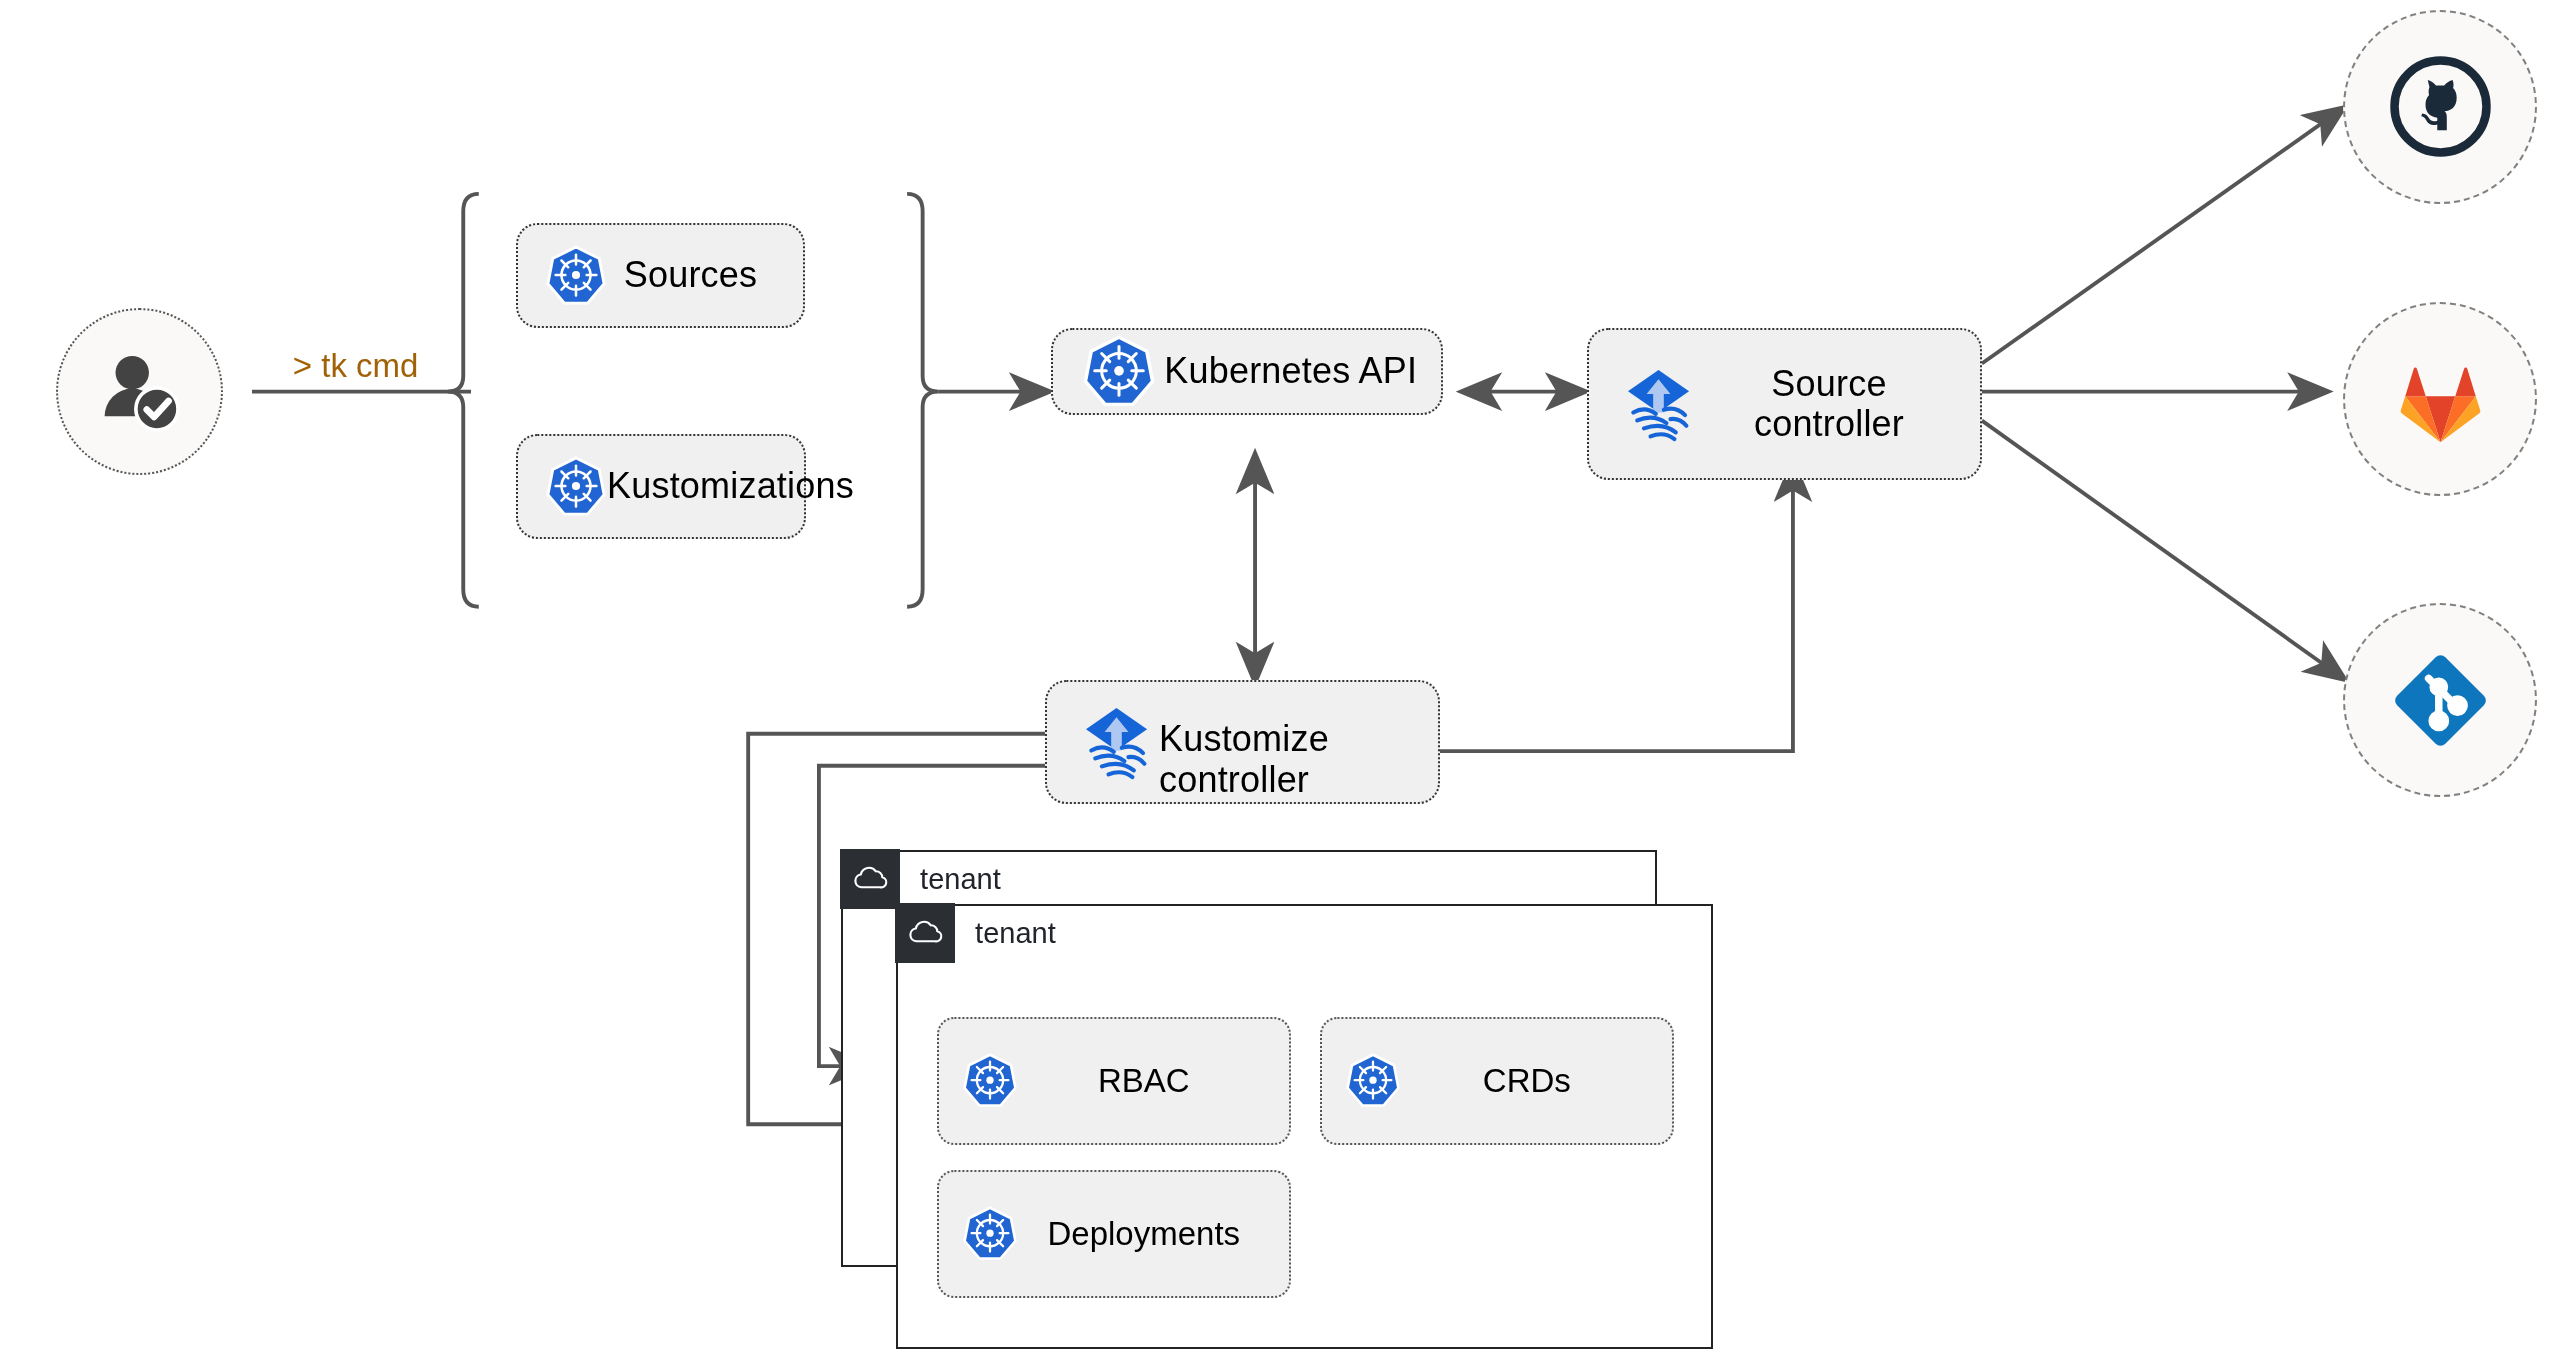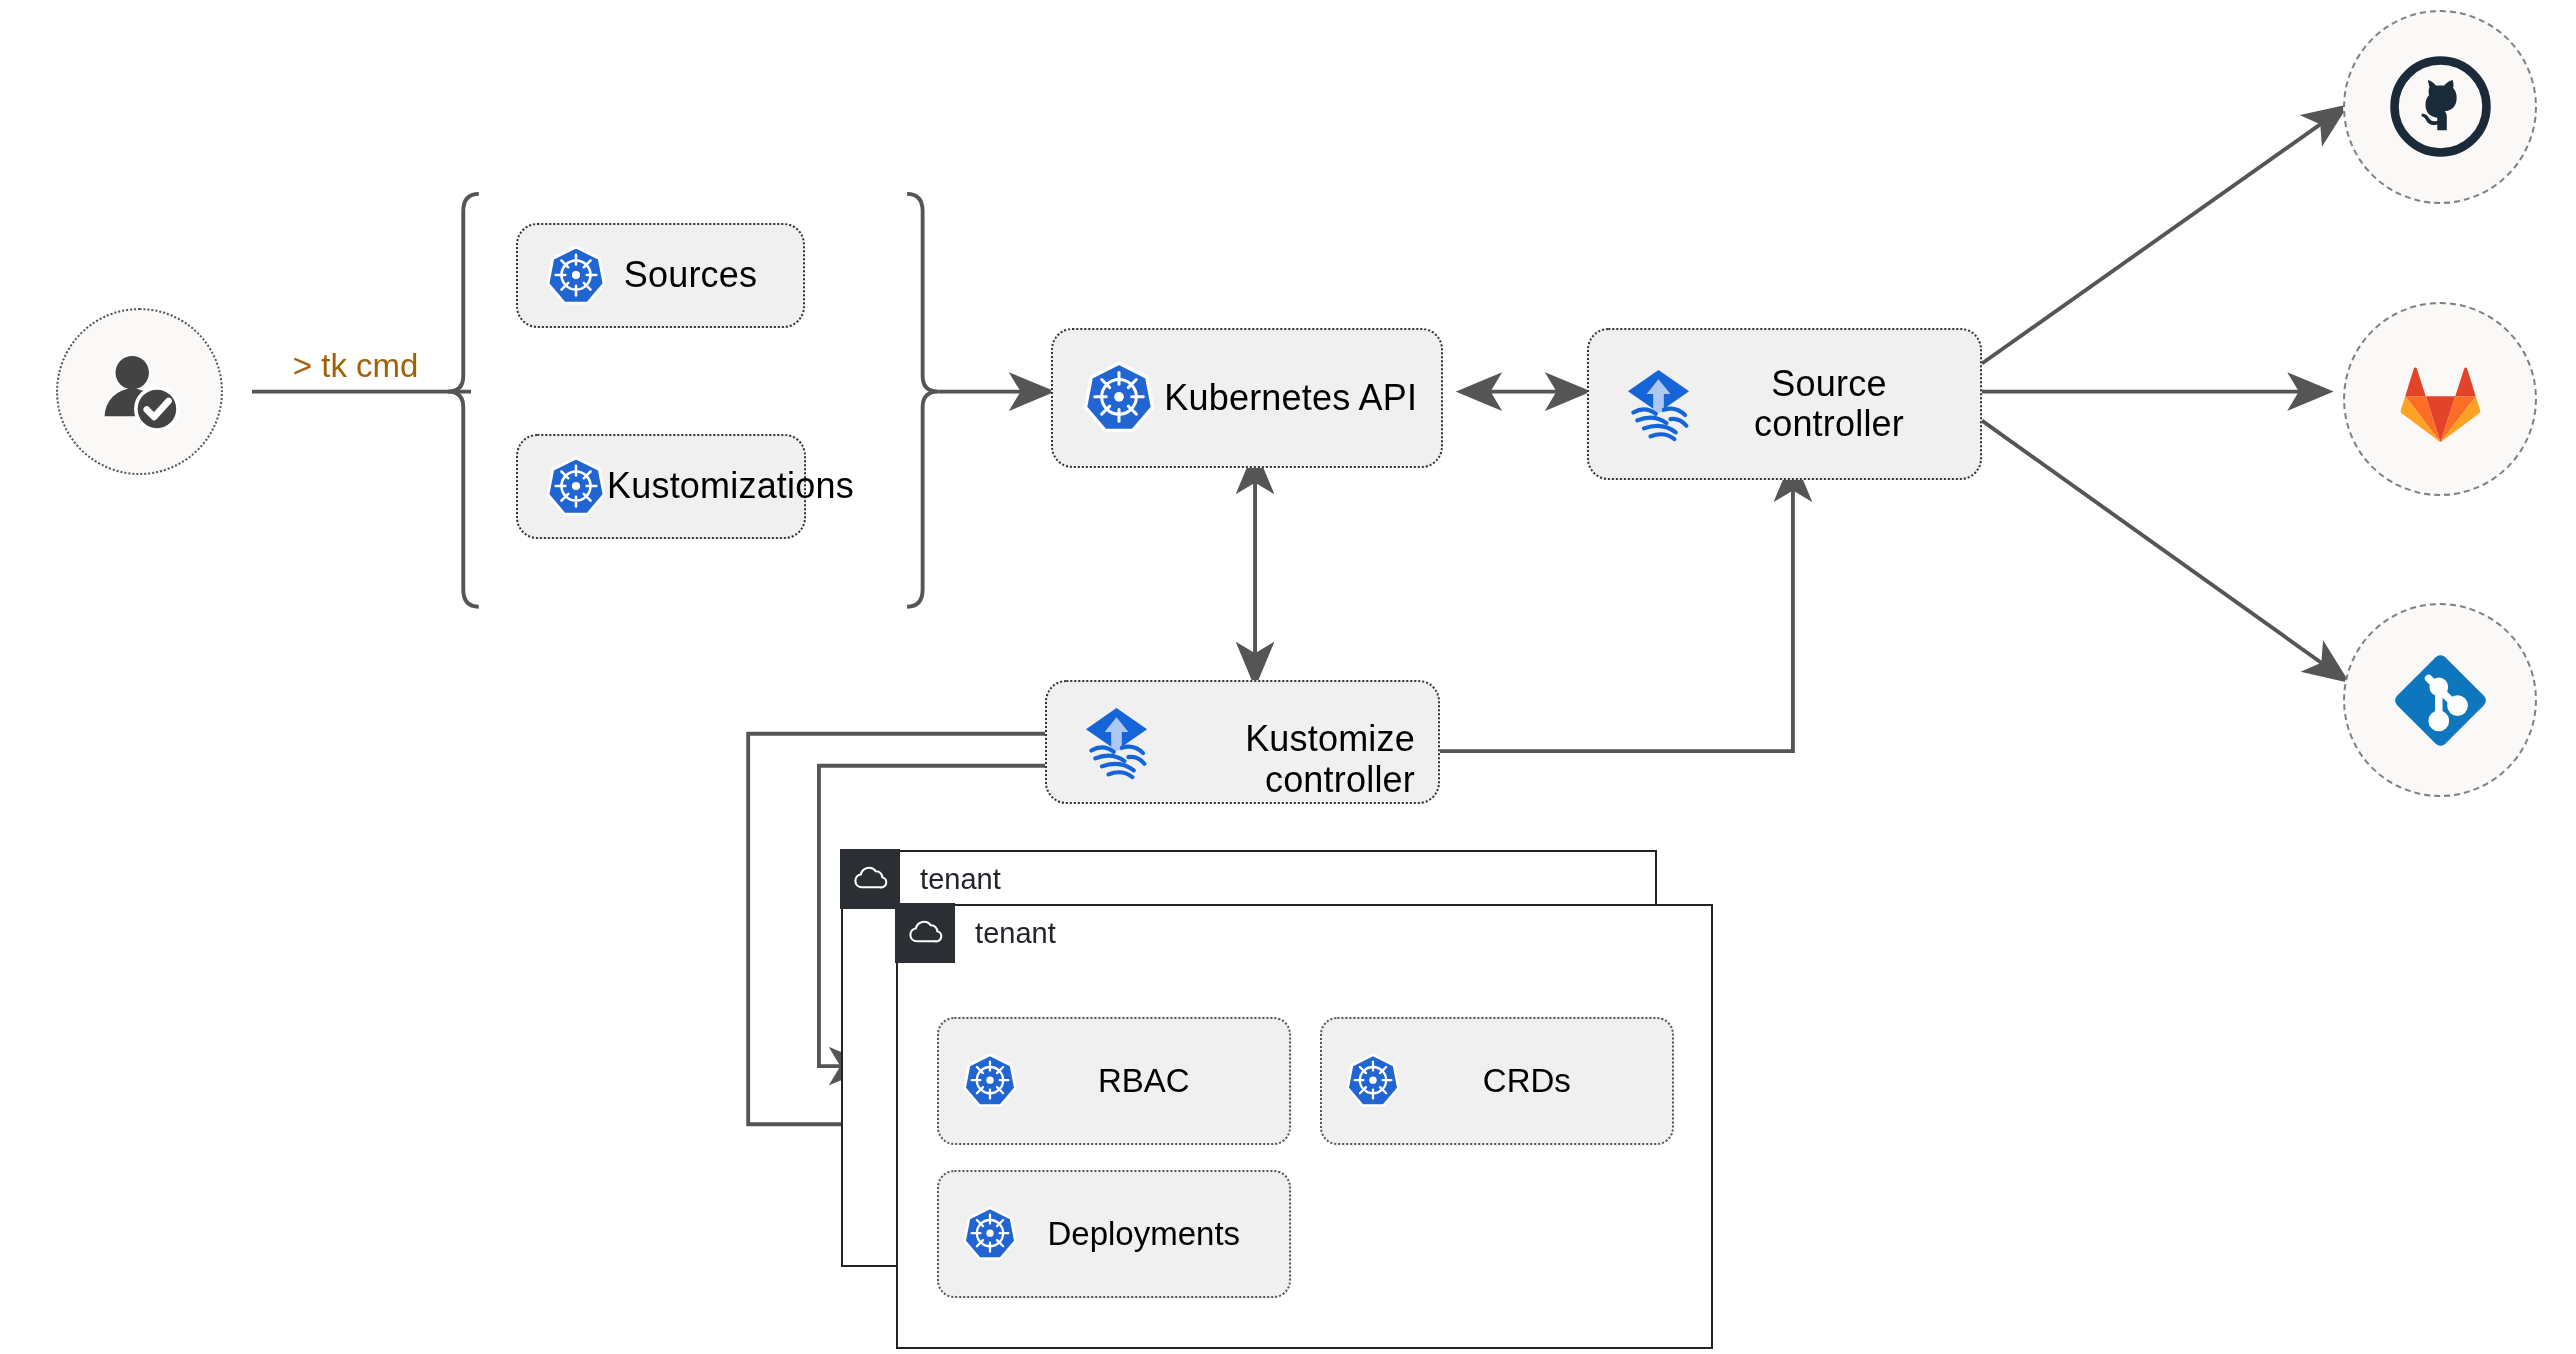--- a/index.html
+++ b/index.html
@@ -221,21 +221,21 @@
         <line x1="43" y1="31" x2="53" y2="31"></line>
         <line x1="17" y1="16" x2="24" y2="23"></line>
         <line x1="40" y1="39" x2="47" y2="46"></line>
         <line x1="47" y1="16" x2="40" y2="23"></line>
         <line x1="24" y1="39" x2="17" y2="46"></line>
       </g>
     </svg>
     <span class="label" style="flex:1 1 auto; text-align:center; padding-right:21.3px;">Kustomizations</span>
   </div>
 
-  <div class="node" style="left:1051px; top:328px; width:392px; height:140px; padding-left:29px;">
+  <div class="node" style="left:1051px; top:328px; width:392px; height:87px; padding-left:29px;">
     <svg class="ico" width="74" height="74" viewBox="0 0 64 64">
       <path d="M32 2 L56 14 L61 40 L44 60 L20 60 L3 40 L8 14 Z" fill="#2065D1" stroke="#ffffff" stroke-width="3"></path>
       <g stroke="#ffffff" stroke-width="2.6" fill="none" stroke-linecap="round">
         <circle cx="32" cy="31" r="15"></circle>
         <circle cx="32" cy="31" r="4.2" fill="#ffffff" stroke="none"></circle>
         <line x1="32" y1="10" x2="32" y2="20"></line>
         <line x1="32" y1="42" x2="32" y2="52"></line>
         <line x1="11" y1="31" x2="21" y2="31"></line>
         <line x1="43" y1="31" x2="53" y2="31"></line>
         <line x1="17" y1="16" x2="24" y2="23"></line>
@@ -270,21 +270,21 @@
       <path d="M32 13 L41 24 L36 24 L36 38 L28 38 L28 24 L23 24 Z" fill="#AFC8F2"></path>
       <g stroke="#1565D8" stroke-width="3.1" fill="none" stroke-linecap="round">
         <path d="M13 38 q9 -5 17 1"></path>
         <path d="M36 36 q9 -3 16 4"></path>
         <path d="M16 44 q12 -5 22 2"></path>
         <path d="M41 43 q7 -1 12 5"></path>
         <path d="M21 50 q14 -5 24 3"></path>
         <path d="M26 56 q10 -4 18 2"></path>
       </g>
     </svg>
-    <span class="label" style="flex:1 1 auto; text-align:right; padding-right:23px;margin-top:35px;">Kustomize
+    <span class="label" style="flex:1 1 auto; text-align:left; padding-right:23px;margin-top:35px;">Kustomize
 controller</span>
   </div>
 
   <div class="provider" style="left:2343px; top:9.7px; width:194px; height:194px;">
     <svg width="109" height="109" viewBox="0 0 64 64">
       <circle cx="32" cy="32" r="27" fill="none" stroke="#1B2A38" stroke-width="5"></circle>
       <path d="M24.5 16.5 c2.4 .6 4 2.2 4.8 3.2 h4.9 c.8 -1 2.5 -2.6 4.9 -3.2 c.8 2 .6 3.8 .3 4.7
                c1.4 1.5 2.1 3.4 2.1 5.6 c0 5.6 -3.4 7.6 -7.1 8 c.9 .7 1.3 1.6 1.3 3.3 v7.8
                h-5.6 v-3.4 c-2.9 .9 -5.3 .1 -6.6 -2.6 c-.8 -1.6 -1.8 -2 -2.8 -2.2 l.5 -1.6
                c1.9 .2 3.1 1 4 2.6 c1 1.8 2.8 2.3 4.9 1.6 v-1.7 c-3.7 -.5 -6.9 -2.5 -6.9 -7.8

